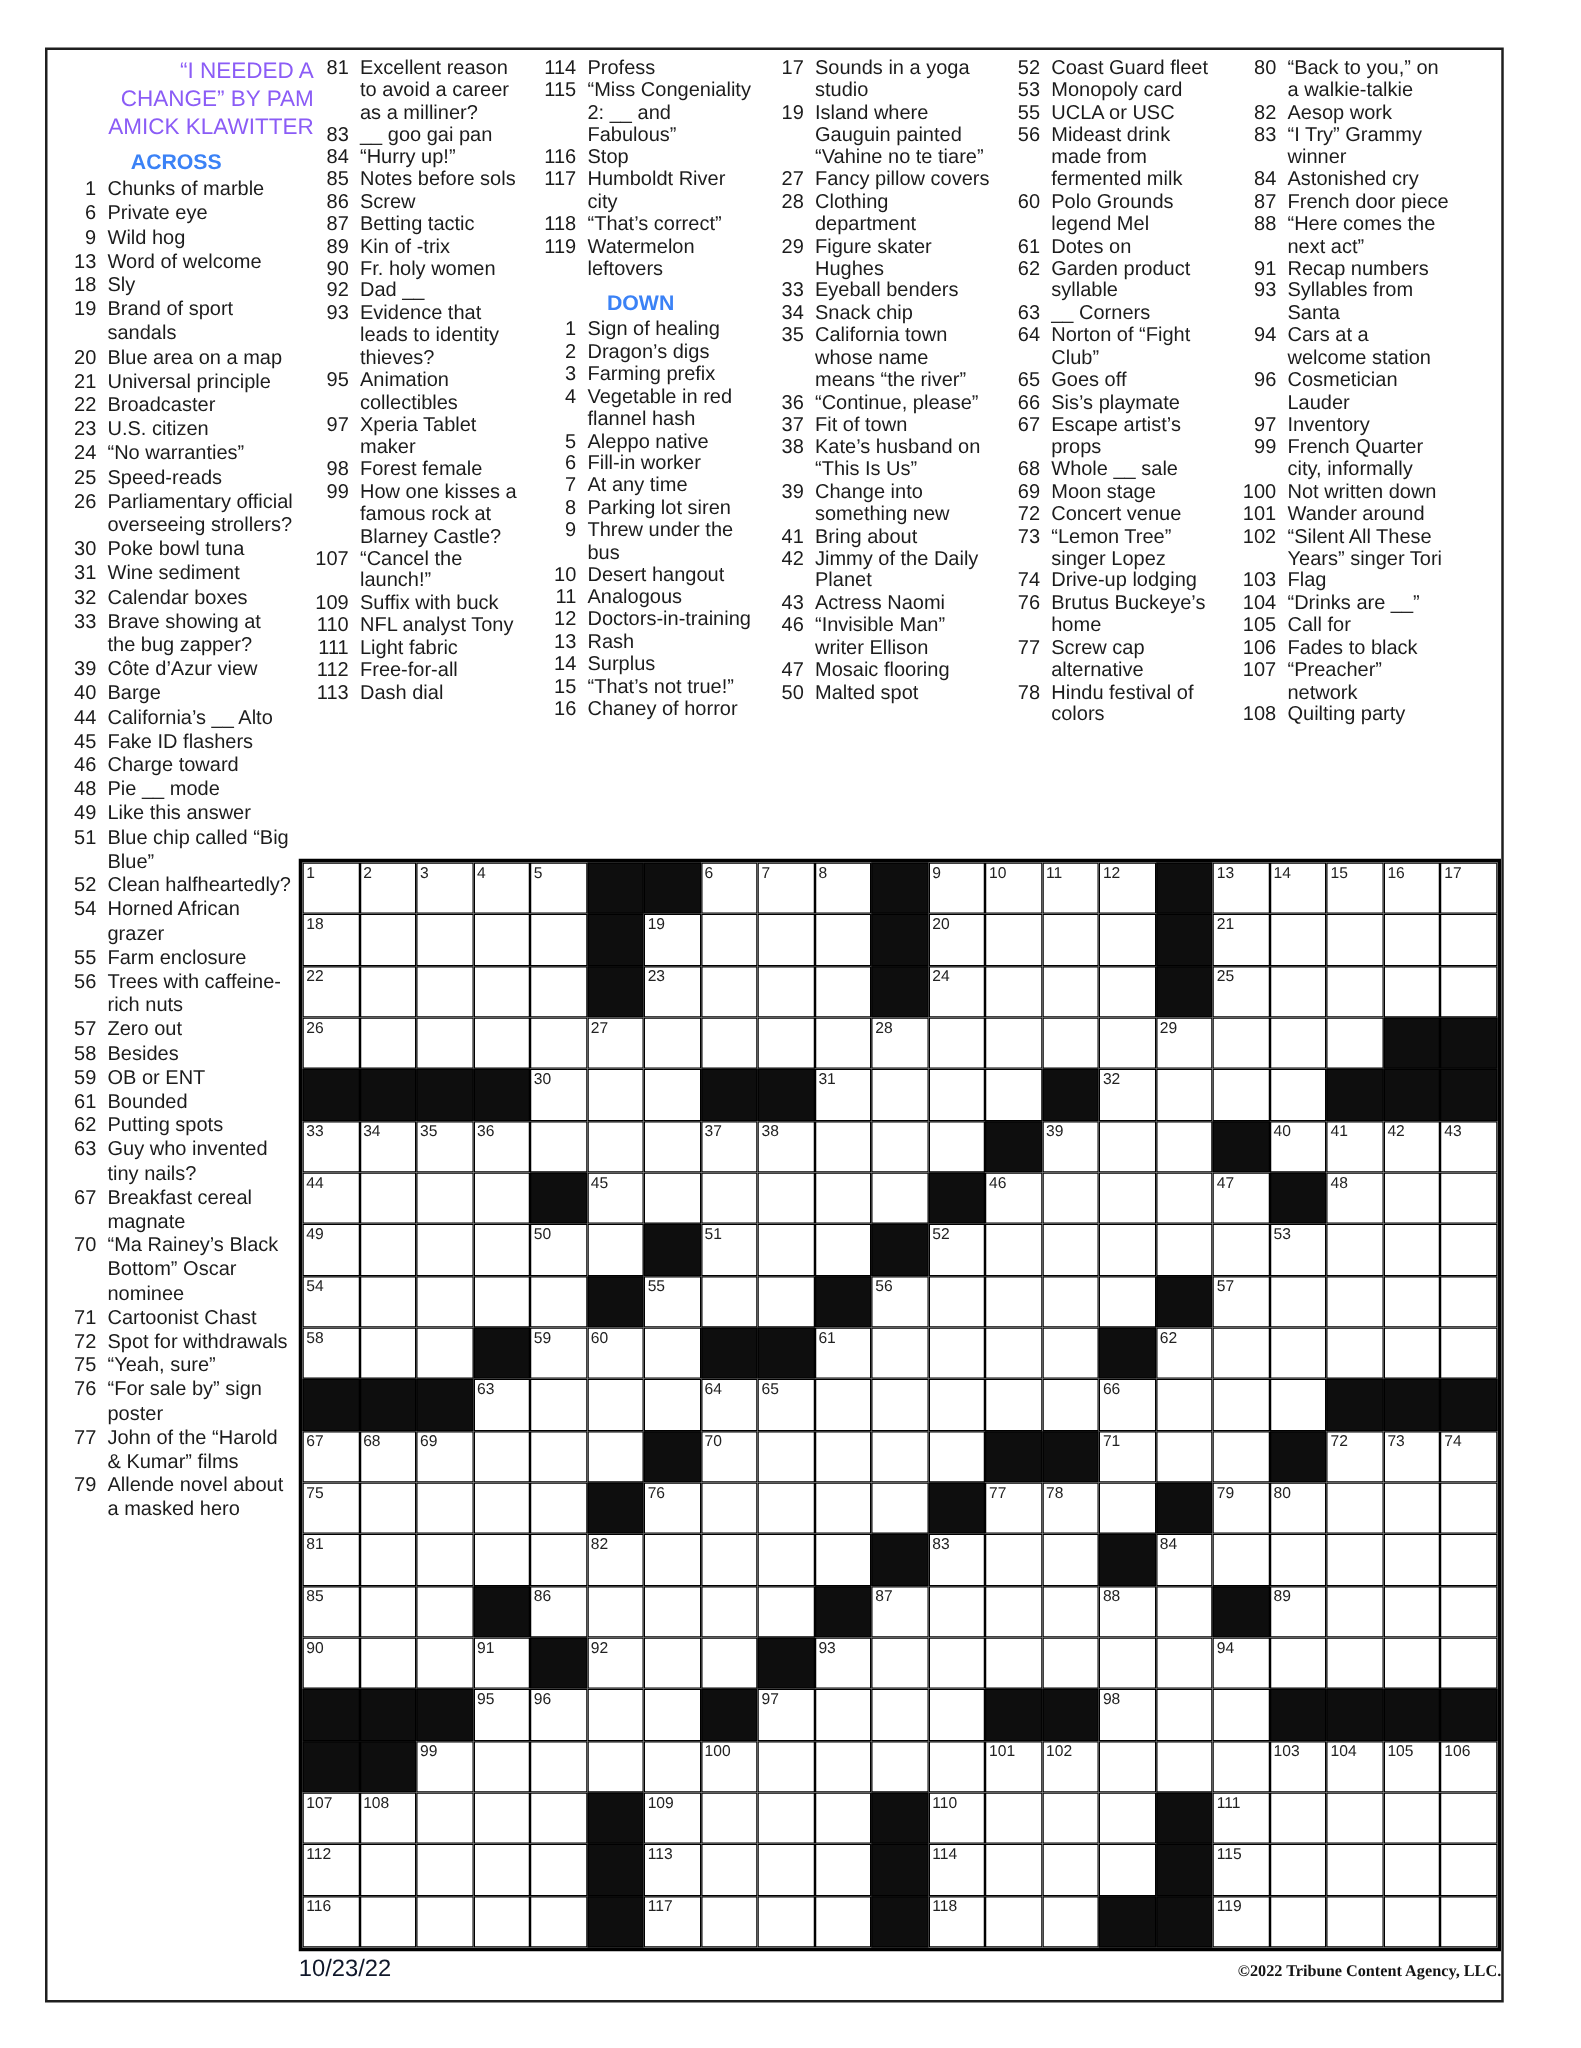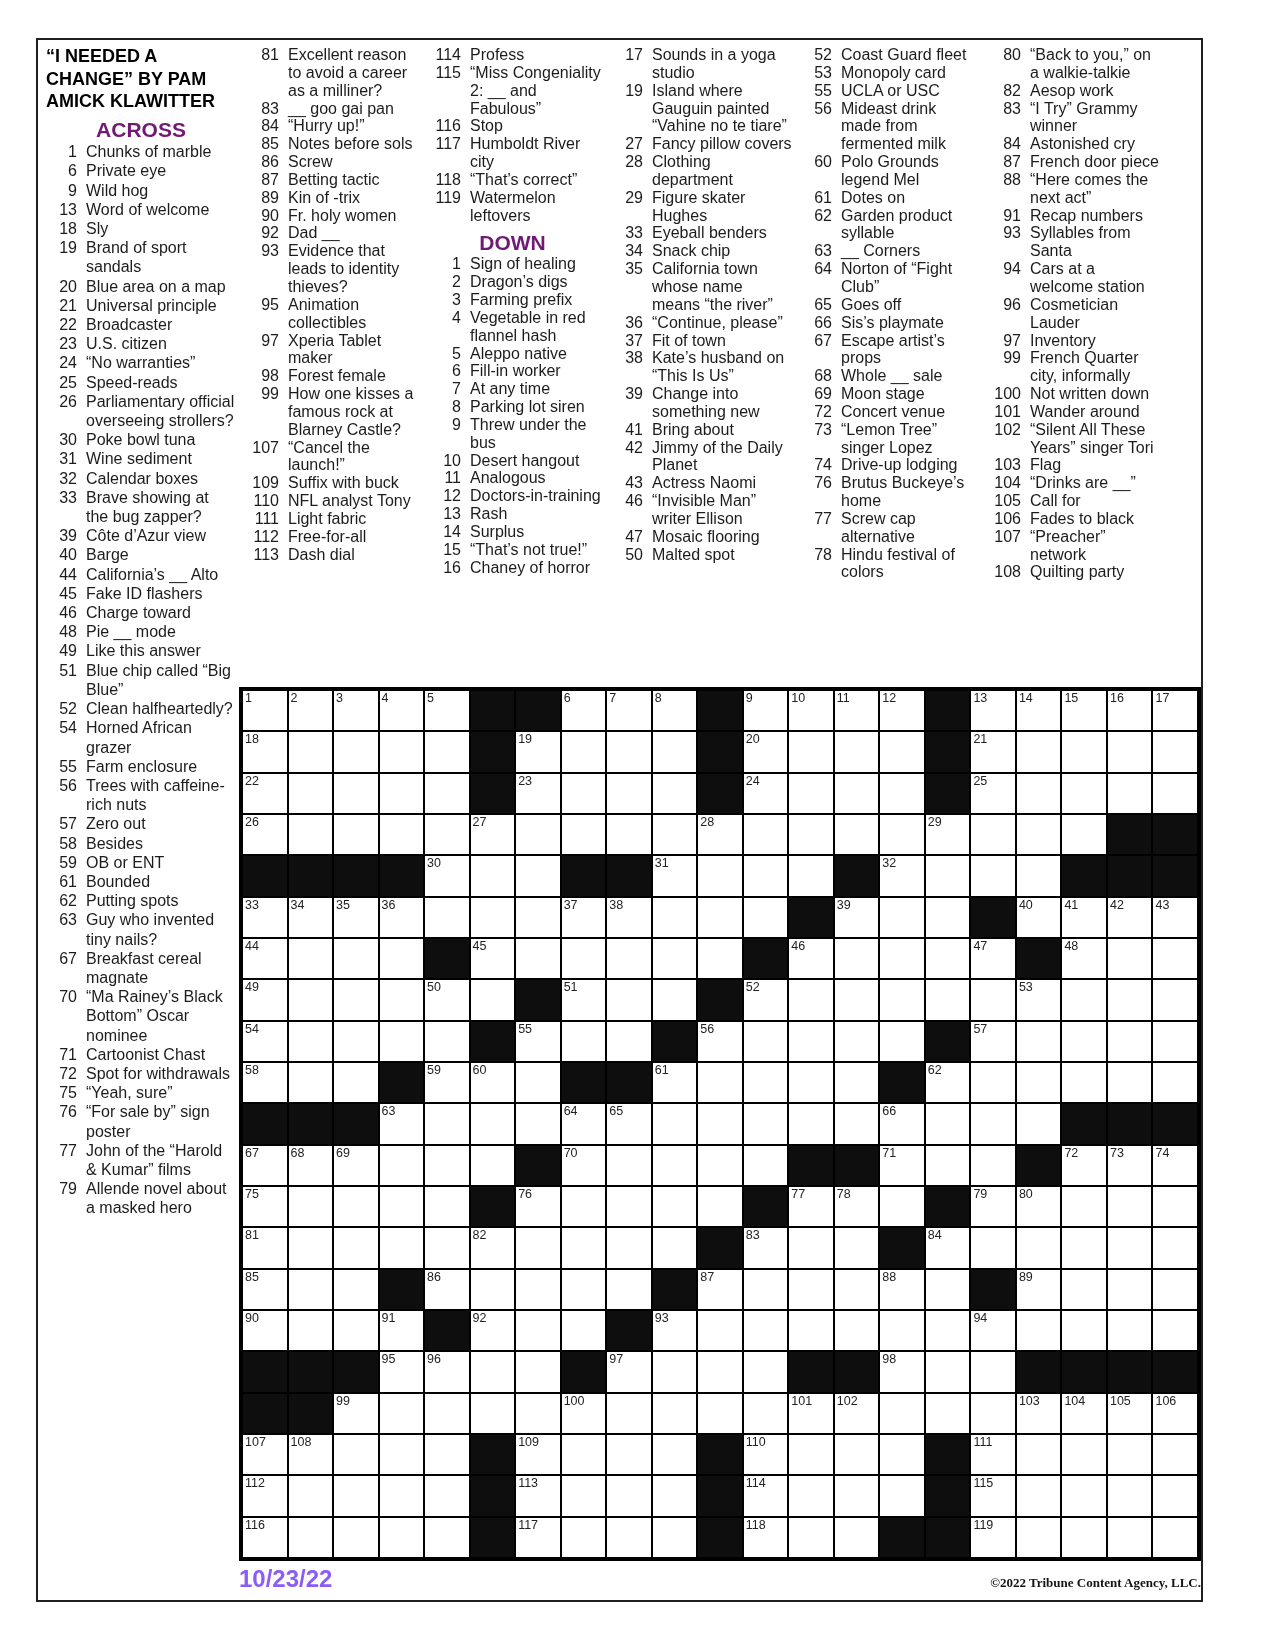--- a/index.html
+++ b/index.html
@@ -2,43 +2,43 @@
 <html><head>
 <meta charset="utf-8">
 <style>
   html,body{margin:0;padding:0;}
   body{
     width:1265px;height:1638px;background:#ffffff;position:relative;
     font-family:"Liberation Sans", sans-serif;color:#1b1b1b;
     -webkit-font-smoothing:antialiased;
   }
   #frame{position:absolute;left:36px;top:38px;width:1167px;height:1564px;border:2px solid #1f1f1f;box-sizing:border-box;}
-  #title{position:absolute;left:46px;top:45px;width:205px;font-weight:bold;font-size:18px;line-height:22.5px;color:#000000;}
+  #title{position:absolute;left:46px;top:45px;width:205px;font-weight:normal;font-size:18px;line-height:22.5px;color:#8b5cf6;text-align:right;}
   .clue-col{position:absolute;font-size:16px;color:#1c1c1c;}
   #col-1{left:47px;top:119px;width:188px;line-height:19.2px;}
   #col-2{left:242px;top:46px;width:178px;line-height:17.85px;}
   #col-3{left:423px;top:46px;width:179px;line-height:17.85px;}
   #col-4{left:612px;top:46px;width:180px;line-height:17.85px;}
   #col-5{left:798px;top:46px;width:179px;line-height:17.85px;}
   #col-6{left:981px;top:46px;width:181px;line-height:17.85px;}
-  .hdr{font-weight:bold;text-align:center;font-size:21px;margin:1px 0 3px;color:#701a75;}
+  .hdr{font-weight:bold;text-align:center;font-size:17px;margin:1px 0 3px;color:#3b82f6;}
   .clue-col .hdr:not(:first-child){margin-top:10px;}
   .clue{display:flex;align-items:flex-start;}
   .clue .n{width:var(--nw,32px);text-align:right;flex:0 0 auto;padding-right:9px;}
   .clue .t{flex:1 1 auto;}
   #grid{
     position:absolute;left:239px;top:687px;width:962px;height:874px;
     display:grid;grid-template-columns:repeat(21,1fr);grid-template-rows:repeat(21,1fr);
     border:3px solid #000;box-sizing:border-box;background:#fff;
   }
   .cell{border:1px solid #000;position:relative;box-sizing:border-box;background:#fff;}
   .cell.blk{background:#0e0e0e;}
   .cell .cn{position:absolute;top:0;left:2px;font-size:12.5px;line-height:15px;color:#222;}
   #footer{position:absolute;left:239px;top:1565px;width:962px;display:flex;justify-content:space-between;align-items:baseline;}
-  #date{font-weight:bold;font-size:24px;color:#8b5cf6;}
+  #date{font-weight:normal;font-size:19px;color:#0f172a;}
   #copyright{font-family:"Liberation Serif", serif;font-weight:bold;font-size:13px;color:#151515;}
 </style>
 </head>
 <body>
 
 <div id="frame"></div>
 
 <div id="title">
   <div>“I NEEDED A</div>
   <div>CHANGE” BY PAM</div>

